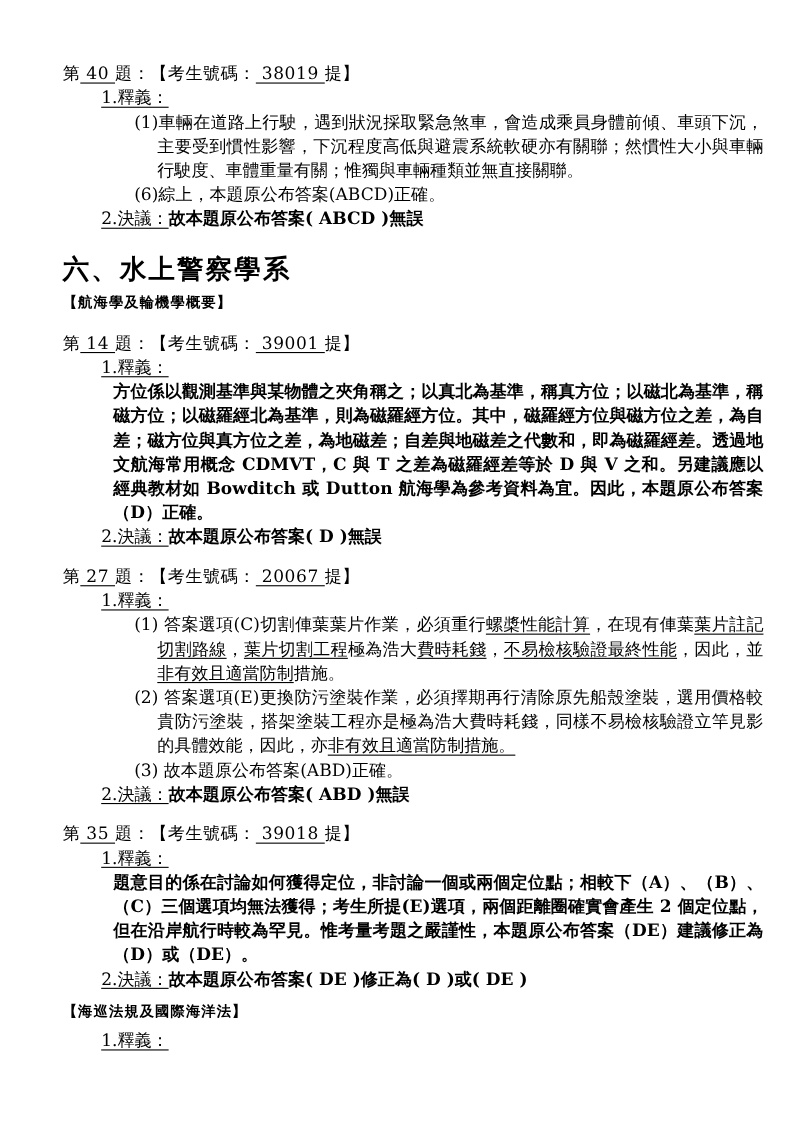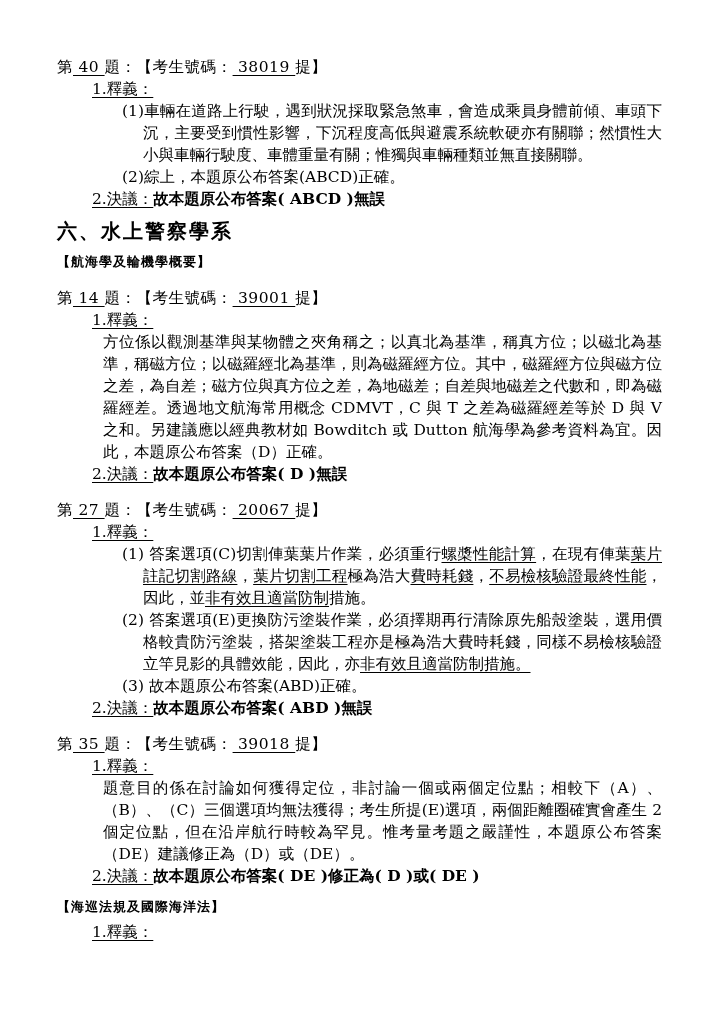--- a/index.html
+++ b/index.html
@@ -10,41 +10,42 @@
   .page {
     position: relative;
     width: 724px;
     height: 1024px;
     background: #ffffff;
     color: #000000;
     font-family: "DejaVu Serif", "Liberation Serif", serif;
     font-size: 15.5px;
     line-height: 22px;
     box-sizing: border-box;
-    padding: 56px 62px 0 57px;
+    padding: 56px 30px 0 57px;
     overflow: hidden;
   }
   .block { margin: 0; }
   .qheader { margin-top: 14px; letter-spacing: 0.5px; }
   .qheader.first { margin-top: 0; }
   .sublabel { padding-left: 35px; }
   .decision { padding-left: 35px; }
   .numbered {
     padding-left: 86px;
     text-indent: -21px;
     text-align: justify;
   }
   .para {
     padding-left: 46px;
     text-align: justify;
+    font-weight: bold;
   }
   .chapter {
-    margin-top: 10px;
+    margin-top: 24px;
     margin-bottom: 9px;
-    font-size: 20px;
+    font-size: 24px;
     font-weight: bold;
     letter-spacing: 2px;
   }
   .subject {
     margin-top: 9px;
     margin-bottom: 3px;
     font-size: 13px;
     font-weight: bold;
     letter-spacing: 1px;
   }
@@ -52,21 +53,21 @@
   .b { font-weight: bold; }
 </style>
 </head>
 <body>
 
 <div class="page">
   <div>
       <div class="block qheader first"><span>第</span><span class="u"> 40 </span><span>題：【考生號碼：</span><span class="u"> 38019 </span><span>提】</span></div>
       <div class="block sublabel"><span class="u">1.釋義：</span></div>
       <div class="block numbered"><span>(1)車輛在道路上行駛，遇到狀況採取緊急煞車，會造成乘員身體前傾、車頭下沉，主要受到慣性影響，下沉程度高低與避震系統軟硬亦有關聯；然慣性大小與車輛行駛度、車體重量有關；惟獨與車輛種類並無直接關聯。</span></div>
-      <div class="block numbered"><span>(2)綜上，本題原公布答案(ABCD)正確。</span></div>
+      <div class="block numbered"><span>(6)綜上，本題原公布答案(ABCD)正確。</span></div>
       <div class="block decision"><span class="u">2.決議：</span><span class="b">故本題原公布答案( ABCD )無誤</span></div>
       <div class="block chapter"><span>六、水上警察學系</span></div>
       <div class="block subject"><span>【航海學及輪機學概要】</span></div>
       <div class="block qheader"><span>第</span><span class="u"> 14 </span><span>題：【考生號碼：</span><span class="u"> 39001 </span><span>提】</span></div>
       <div class="block sublabel"><span class="u">1.釋義：</span></div>
       <div class="block para"><span>方位係以觀測基準與某物體之夾角稱之；以真北為基準，稱真方位；以磁北為基準，稱磁方位；以磁羅經北為基準，則為磁羅經方位。其中，磁羅經方位與磁方位之差，為自差；磁方位與真方位之差，為地磁差；自差與地磁差之代數和，即為磁羅經差。透過地文航海常用概念 CDMVT，C 與 T 之差為磁羅經差等於 D 與 V 之和。另建議應以經典教材如 Bowditch 或 Dutton 航海學為參考資料為宜。因此，本題原公布答案（D）正確。</span></div>
       <div class="block decision"><span class="u">2.決議：</span><span class="b">故本題原公布答案( D )無誤</span></div>
       <div class="block qheader"><span>第</span><span class="u"> 27 </span><span>題：【考生號碼：</span><span class="u"> 20067 </span><span>提】</span></div>
       <div class="block sublabel"><span class="u">1.釋義：</span></div>
       <div class="block numbered"><span>(1) 答案選項(C)切割俥葉葉片作業，必須重行</span><span class="u">螺槳性能計算</span><span>，在現有俥葉</span><span class="u">葉片註記切割路線</span><span>，</span><span class="u">葉片切割工程</span><span>極為浩大</span><span class="u">費時耗錢</span><span>，</span><span class="u">不易檢核驗證最終性能</span><span>，因此，並</span><span class="u">非有效且適當防制</span><span>措施。</span></div>

